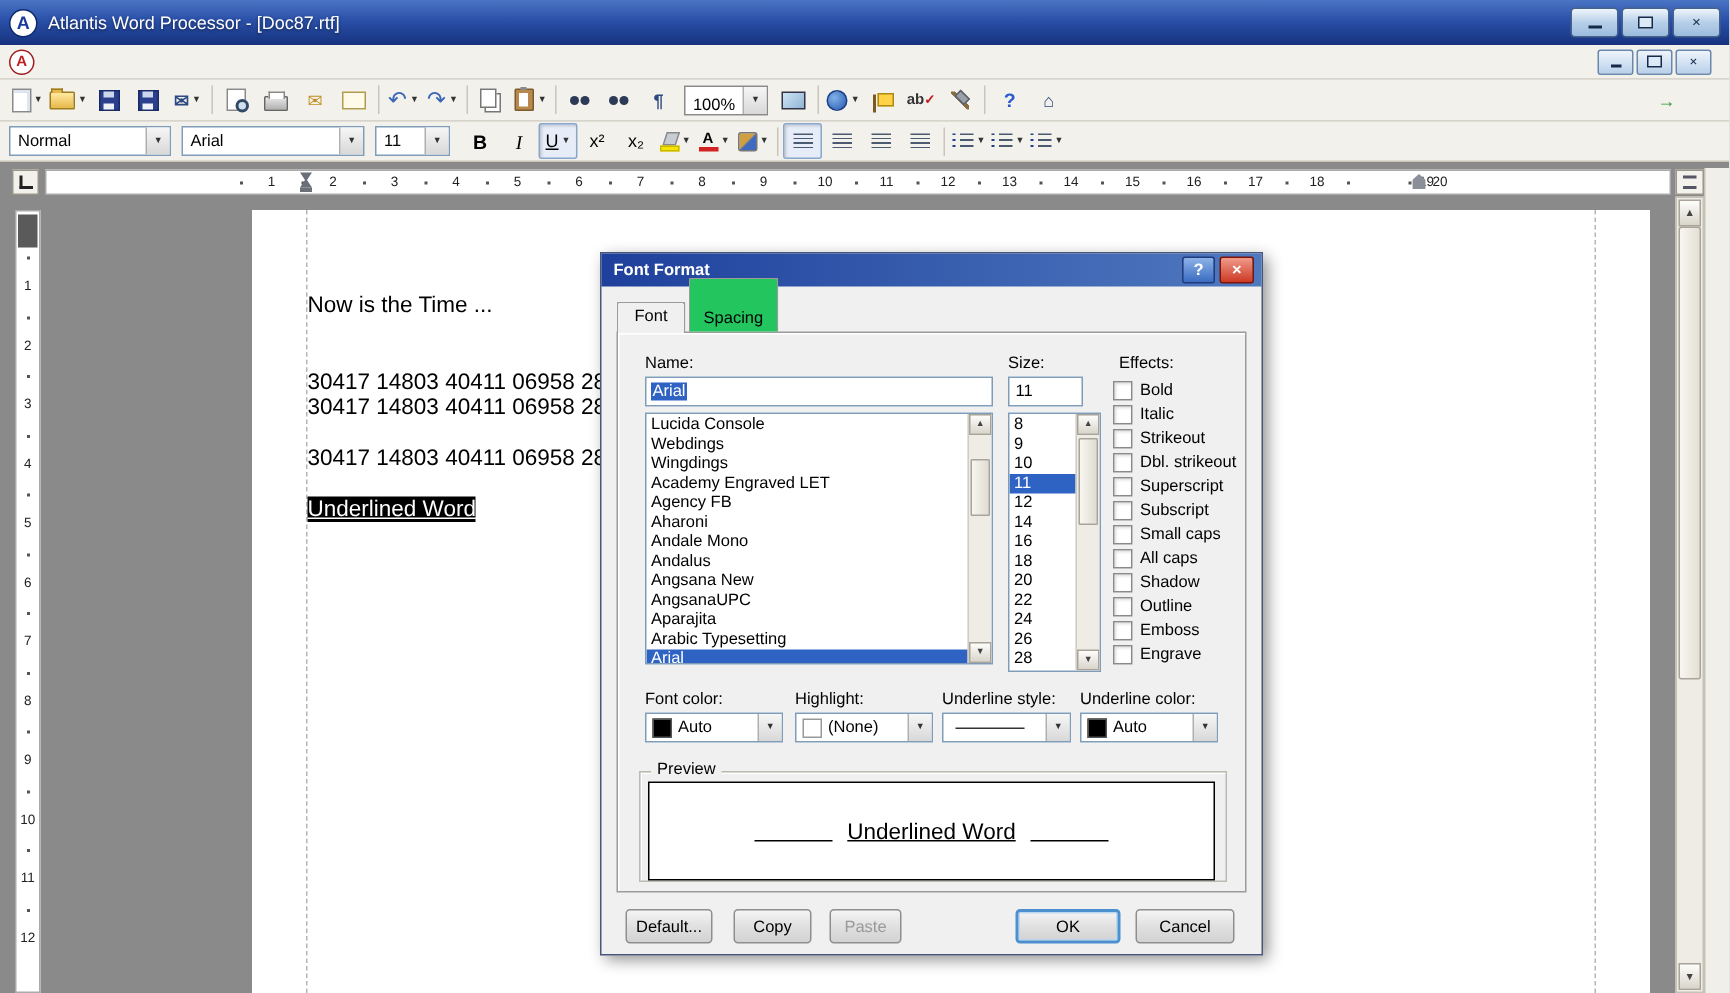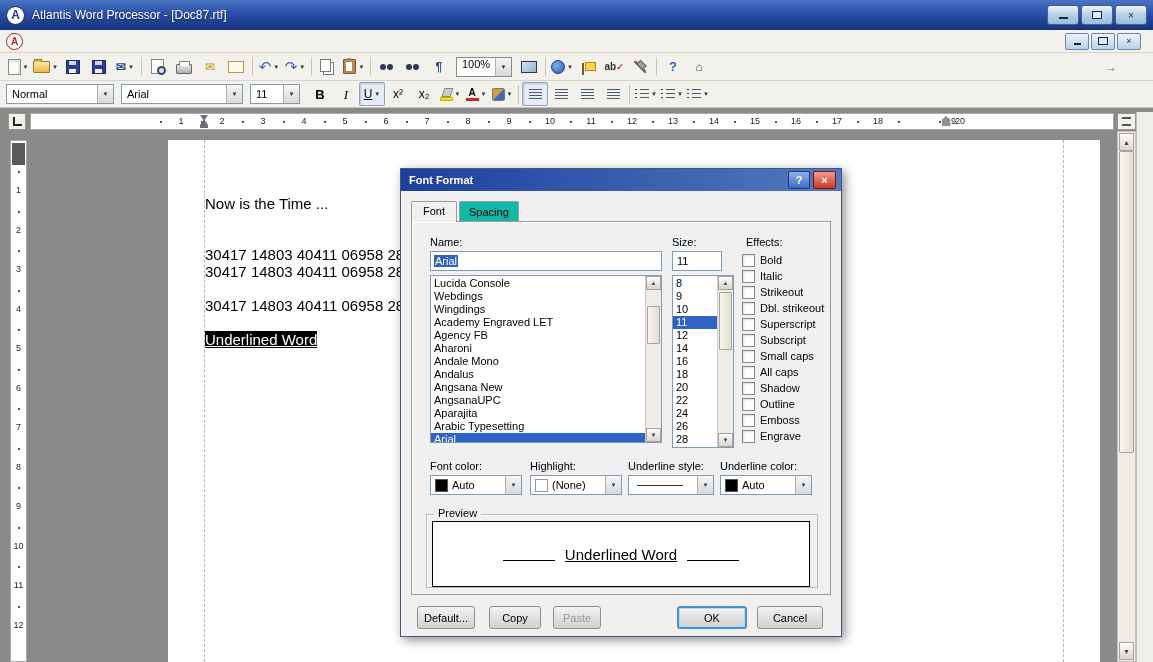--- a/index.html
+++ b/index.html
@@ -24,21 +24,21 @@
 
   
   .toolbar{position:absolute;left:0;top:53px;width:100%;height:28px;box-sizing:border-box;background:#f3f1ec;border-bottom:1px solid #d8d4ca;display:flex;align-items:center;padding:0 5px}
   .formatbar{position:absolute;left:0;top:81px;width:100%;height:27px;box-sizing:border-box;background:#f3f1ec;border-bottom:1px solid #c9c5ba;display:flex;align-items:center;padding:0 6px}
   .fb-items{display:flex;align-items:center}
   .tb-btn,.fb-btn{height:22px;min-width:22px;display:flex;align-items:center;justify-content:center;border:1px solid transparent;border-radius:2px;position:relative;padding:0 1px;cursor:default}
   .pressed{background:#e6edf8;border:1px solid #89a7cc;box-shadow:inset 1px 1px 2px rgba(0,0,0,.18)}
   .tb-sep{width:1px;height:19px;background:#c9c5ba;margin:0 3px;flex:none}
   .dd{font-size:6px;margin-left:2px;color:#333}
   .push-right{margin-left:auto;margin-right:24px}
-  .zoom-combo{display:flex;align-items:flex-start;border:1px solid #8a8a8a;background:#fff;height:18px;margin:0 4px}
+  .zoom-combo{display:flex;align-items:flex-end;border:1px solid #8a8a8a;background:#fff;height:18px;margin:0 4px}
   .zoom-combo .val{padding:0 5px;font-size:11px}
   .zoom-combo .arrow,.combo .arrow,.combo2 .arrow{width:15px;height:100%;background:linear-gradient(#f6f6f6,#d8d8d8);border-left:1px solid #b0b0b0;font-size:6px;display:flex;align-items:center;justify-content:center;color:#333;flex:none}
   .combo{display:flex;align-items:center;height:20px;border:1px solid #7f9db9;background:#fff;margin-right:7px;box-sizing:border-box}
   .combo .val{padding:0 5px;flex:1;white-space:nowrap;overflow:hidden}
   .combo.style{width:108px}.combo.font{width:122px}.combo.size{width:50px}
 
   
   .glyph{font-size:12px;line-height:1}
   .g-blue{color:#3a66b8;font-size:15px}
   .g-navy{color:#2c4a80;font-weight:bold}
@@ -122,21 +122,21 @@
   .vs-thumb{position:absolute;left:1px;right:1px;top:19px;height:300px;background:linear-gradient(to right,#f8f6f1,#e4e0d6);border:1px solid #a9a49a;border-radius:2px}
 
   
   .dialog{position:absolute;left:400px;top:168px;width:440px;height:467px;background:#f0f0f0;border:1px solid #46577a;box-shadow:3px 3px 10px rgba(0,0,0,.45);z-index:10}
   .dlg-title{height:22px;background:linear-gradient(to right,#1e409c,#4f79bf);display:flex;align-items:center;color:#fff;font-weight:bold;padding:0 5px}
   .dlg-title .txt{margin-left:3px}
   .dlg-btns{margin-left:auto;display:flex;gap:3px}
   .dlg-help{width:20px;height:16px;background:linear-gradient(#8db2e8,#3a6cc0);border:1px solid #1e3c7e;border-radius:2px;color:#fff;font-weight:bold;font-size:11px;display:flex;align-items:center;justify-content:center}
   .dlg-close{width:21px;height:16px;background:linear-gradient(#f09a8a,#cc3a26);border:1px solid #7e1408;border-radius:2px;color:#fff;font-weight:bold;font-size:11px;display:flex;align-items:center;justify-content:center}
   .dlg-tabs{position:absolute;left:10px;top:30px;height:22px;display:flex;align-items:flex-end;z-index:2}
-  .tab{border:1px solid #9b9b9b;border-bottom:none;background:#14b8a6;padding:4px 9px 3px;margin-right:2px;border-radius:2px 2px 0 0;font-size:11px}
+  .tab{border:1px solid #9b9b9b;border-bottom:none;background:#22c55e;padding:20px 9px 3px;margin-right:2px;border-radius:2px 2px 0 0;font-size:11px}
   .tab.active{background:#f0f0f0;padding:3px 11px 5px;position:relative;top:1px}
   .tabpage{position:absolute;left:10px;top:52px;width:418px;height:372px;background:#f0f0f0;border:1px solid #9b9b9b;box-shadow:inset 1px 1px 0 #fff;box-sizing:content-box}
   .lbl{position:absolute;font-size:11px}
   .name-input{position:absolute;left:18px;top:29px;width:232px;height:20px;background:#fff;border:1px solid #7f9db9;box-sizing:border-box;display:flex;align-items:center;padding:0 3px}
   .seltext{background:#2e63c4;color:#fff;padding:0 1px}
   .listbox{position:absolute;background:#fff;border:1px solid #7f9db9;box-sizing:border-box;overflow:hidden}
   .font-list{left:18px;top:53px;width:232px;height:168px}
   .size-list{left:260px;top:53px;width:62px;height:173px}
   .list-inner{position:absolute;left:0;top:1px;right:15px;bottom:0}
   .list-item{height:13px;line-height:13px;padding-left:3px;white-space:nowrap;font-size:11px}

